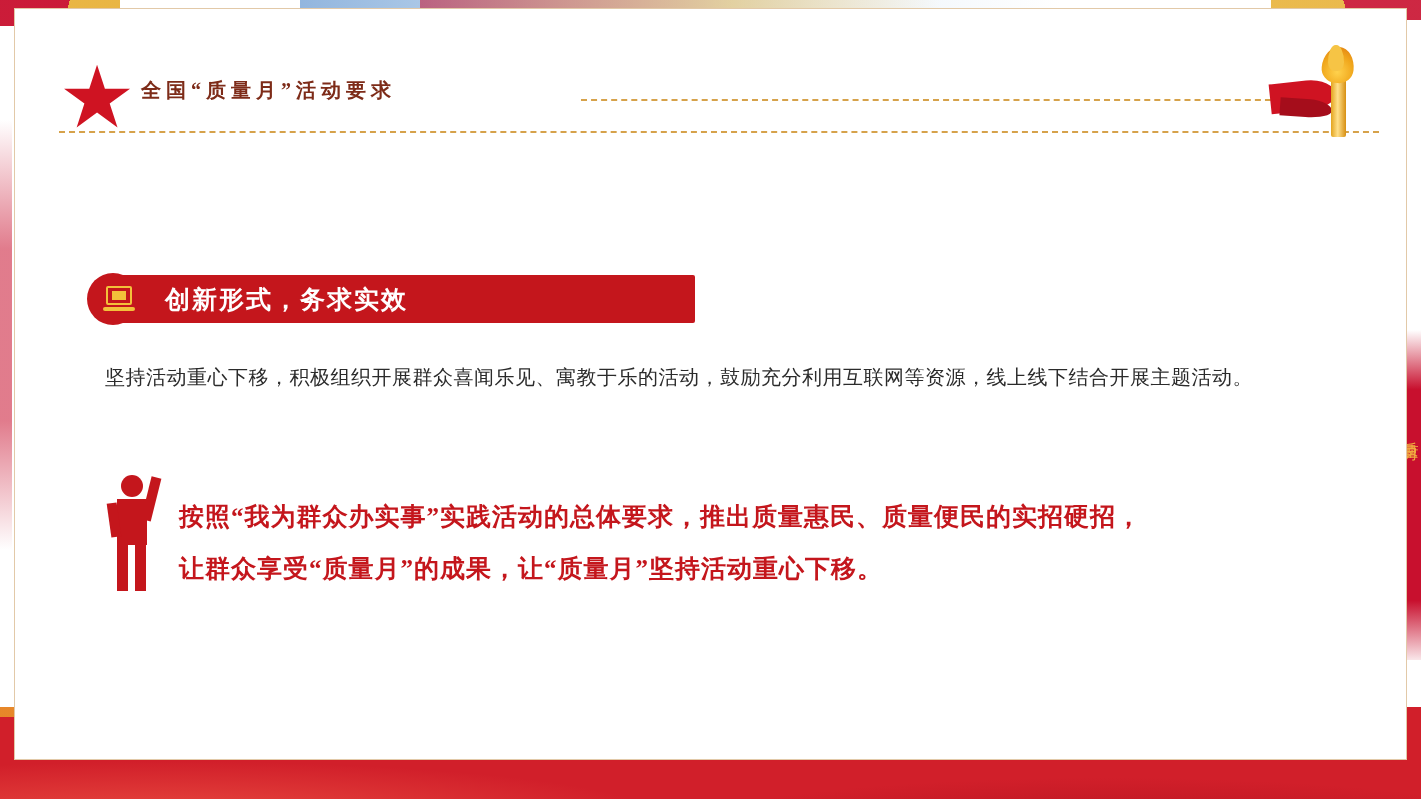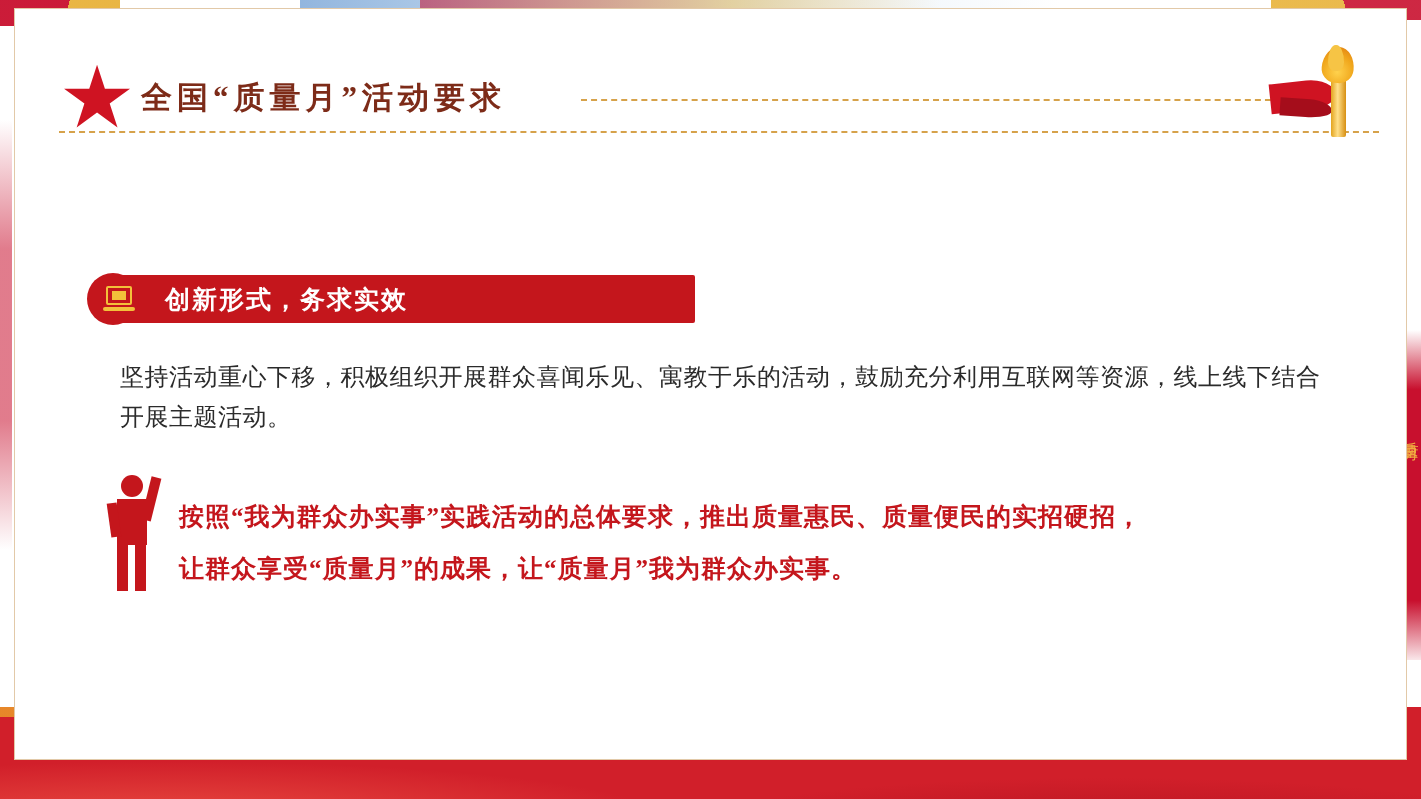--- a/index.html
+++ b/index.html
@@ -122,21 +122,21 @@
     width: 80px; height: 76px;
     color: #cf1322;
     font-size: 86px;
     line-height: 76px;
     text-align: center;
   }
   .header-title {
     position: absolute;
     left: 126px; top: 46px;
     font-family: "Liberation Serif", serif;
-    font-size: 31px;
+    font-size: 20px;
     font-weight: bold;
     letter-spacing: 5px;
     color: #7d2b18;
     white-space: nowrap;
   }
   .dash-line-1 {
     position: absolute;
     left: 566px; top: 68px;
     width: 700px;
     border-top: 2px dashed #d6a24a;
@@ -247,26 +247,25 @@
     font-weight: bold;
     font-size: 25px;
     letter-spacing: 2px;
   }
 
   
   .paragraph {
     position: absolute;
     left: 90px; top: 348px;
     width: 1220px;
-    font-size: 24px;
+    font-size: 20px;
     line-height: 40px;
     color: #2b2b2b;
     letter-spacing: 0.5px;
     font-family: Liberation Sans, sans-serif;
-    margin-left: 15px;
   }
 
   
   .figure {
     position: absolute;
     left: 92px; top: 460px;
     width: 62px; height: 125px;
   }
   .figure .head {
     position: absolute;
@@ -366,17 +365,17 @@
       <div class="head"></div>
       <div class="arm"></div>
       <div class="body"></div>
       <div class="arm2"></div>
       <div class="leg-l"></div>
       <div class="leg-r"></div>
     </div>
 
     <div class="highlight">
       <div>按照“我为群众办实事”实践活动的总体要求，推出质量惠民、质量便民的实招硬招，</div>
-      <div>让群众享受“质量月”的成果，让“质量月”我为群众办实事。</div>
+      <div>让群众享受“质量月”的成果，让“质量月”坚持活动重心下移。</div>
     </div>
 
   </div>
 </div>
 
 </body></html>

